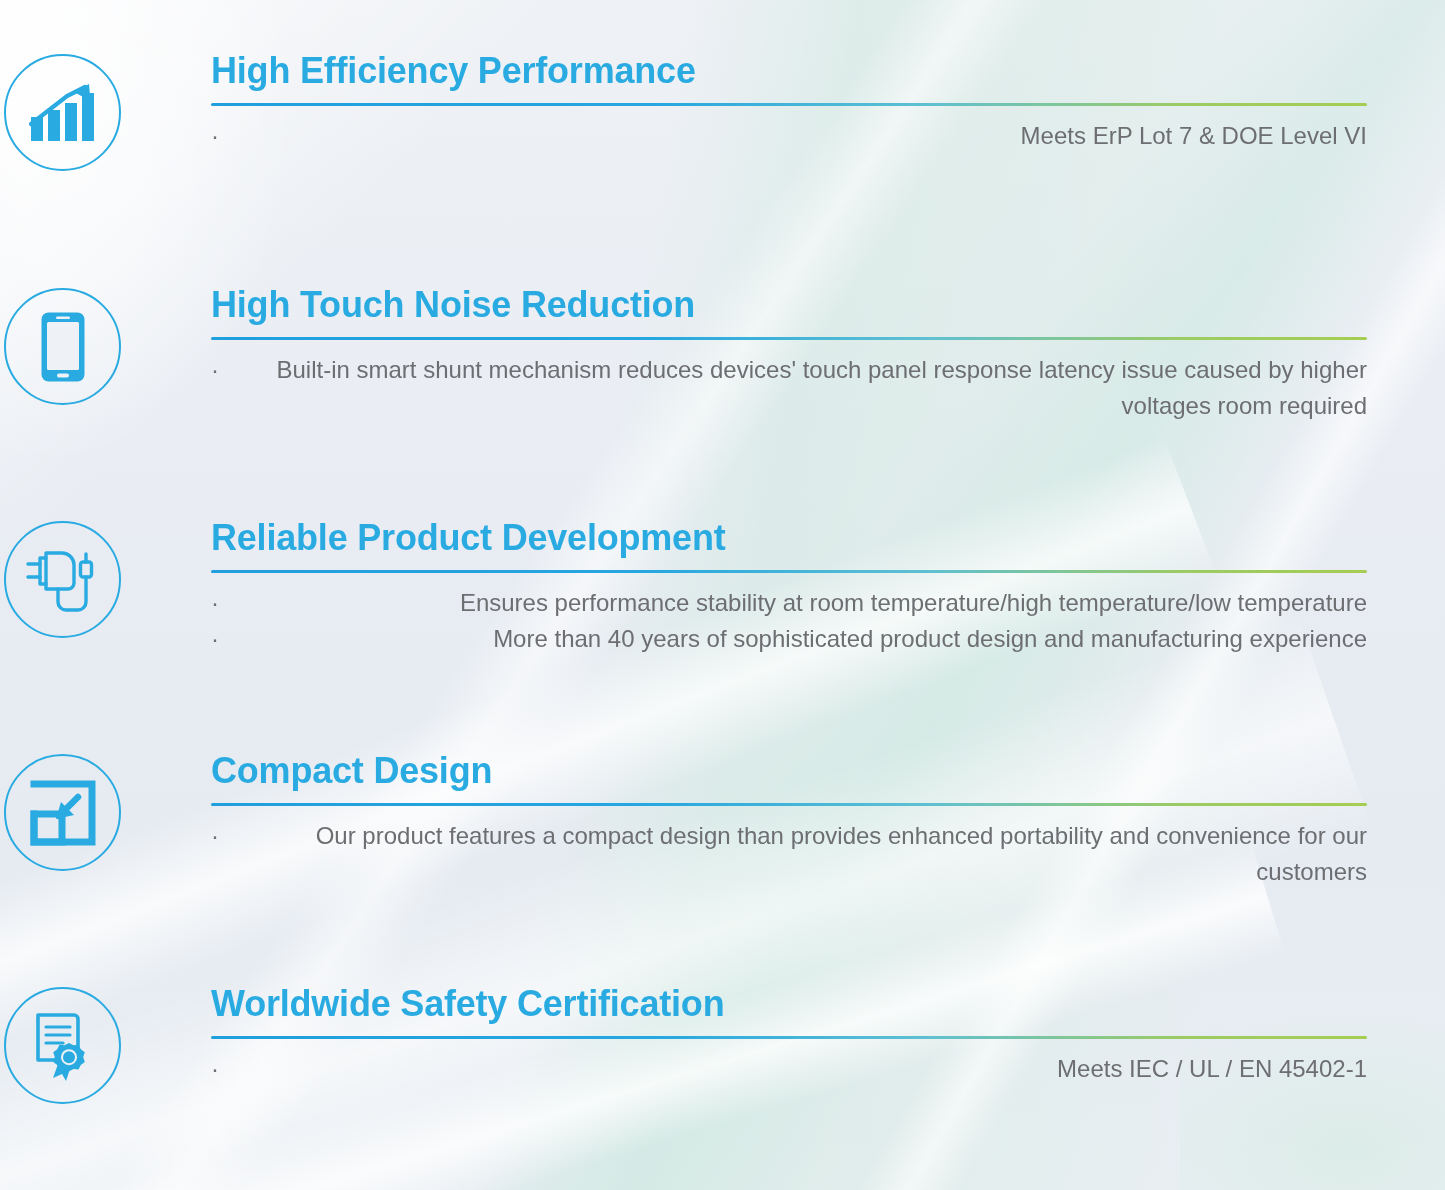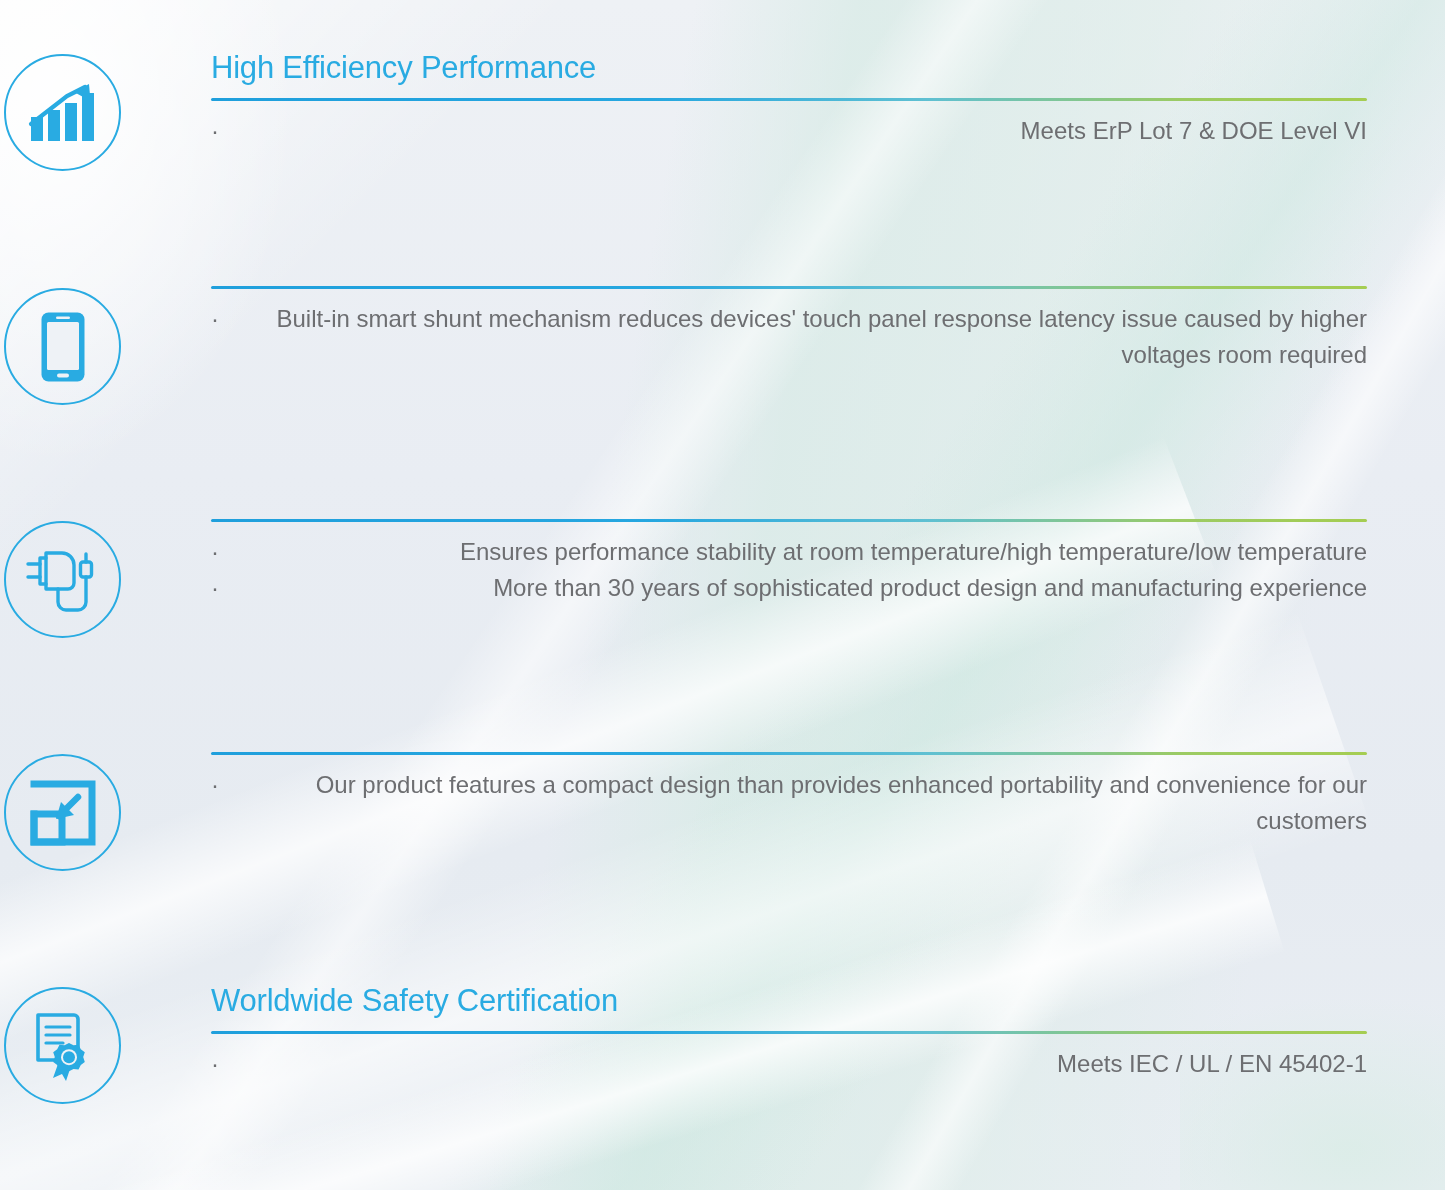--- a/index.html
+++ b/index.html
@@ -112,22 +112,22 @@
     background: transparent;
   }
   .icon-circle svg { display: block; }
 
   .content {
     flex: 1 1 auto;
     padding-left: 86px;
     padding-right: 78px;
   }
   .feature-title {
-    font-size: 31px;
-    font-weight: normal;
+    font-size: 36px;
+    font-weight: bold;
     color: #29abe2;
     letter-spacing: -0.2px;
     line-height: 1.05;
     margin: 0 0 13px 0;
     white-space: nowrap;
   }
   .rule {
     height: 3px;
     width: 100%;
     border-radius: 2px;
@@ -208,20 +208,21 @@
             <svg width="46" height="72" viewBox="0 0 46 72" fill="none">
               <rect x="1.5" y="1.5" width="43" height="69" rx="7" fill="#29abe2"></rect>
               <rect x="7" y="11" width="32" height="48" rx="1.5" fill="#eef2f6"></rect>
               <rect x="16" y="5.5" width="14" height="2.6" rx="1.3" fill="#eef2f6"></rect>
               <rect x="17" y="62.5" width="12" height="4" rx="2" fill="#eef2f6"></rect>
             </svg>
           </span>
         </div>
       </div>
       <div class="content">
+        <div class="feature-title">High Touch Noise Reduction</div>
         <div class="rule"></div>
         <ul class="bullets">
           <li class="bullet">
             <span class="dot">·</span>
             <span class="btext">Built-in smart shunt mechanism reduces devices' touch panel response latency issue caused by higher voltages room required</span>
           </li>
         </ul>
       </div>
     </li>
 
@@ -235,48 +236,50 @@
               <path d="M18 20 H6"></path>
               <path d="M18 33 H6"></path>
               <path d="M36 45 V58 a8 8 0 0 0 8 8 H56 a8 8 0 0 0 8 -8 V33" fill="none"></path>
               <rect x="58.5" y="18" width="11" height="15" rx="2.5" fill="none"></rect>
               <path d="M64 18 V10"></path>
             </svg>
           </span>
         </div>
       </div>
       <div class="content">
+        <div class="feature-title">Reliable Product Development</div>
         <div class="rule"></div>
         <ul class="bullets">
           <li class="bullet">
             <span class="dot">·</span>
             <span class="btext">Ensures performance stability at room temperature/high temperature/low temperature</span>
           </li>
           <li class="bullet">
             <span class="dot">·</span>
-            <span class="btext">More than 30 years of sophisticated product  design and manufacturing experience</span>
+            <span class="btext">More than 40 years of sophisticated product  design and manufacturing experience</span>
           </li>
         </ul>
       </div>
     </li>
 
     <li class="feature" style="top:752px;">
       <div class="icon-wrap">
         <div class="icon-circle">
           <span>
             <svg width="66" height="66" viewBox="0 0 66 66" fill="none">
               <path d="M4 4 H62 V62 H4 V34" stroke="#29abe2" stroke-width="7" fill="none" stroke-linecap="square"></path>
               <rect x="4" y="34" width="28" height="28" stroke="#29abe2" stroke-width="7" fill="none"></rect>
               <path d="M48 17 L29 36" stroke="#29abe2" stroke-width="6.5" stroke-linecap="round"></path>
               <path d="M26 39 L44 35 L31 22 Z" fill="#29abe2"></path>
             </svg>
           </span>
         </div>
       </div>
       <div class="content">
+        <div class="feature-title">Compact Design</div>
         <div class="rule"></div>
         <ul class="bullets">
           <li class="bullet">
             <span class="dot">·</span>
             <span class="btext">Our product features a compact design than provides enhanced portability and convenience for our customers</span>
           </li>
         </ul>
       </div>
     </li>
 

